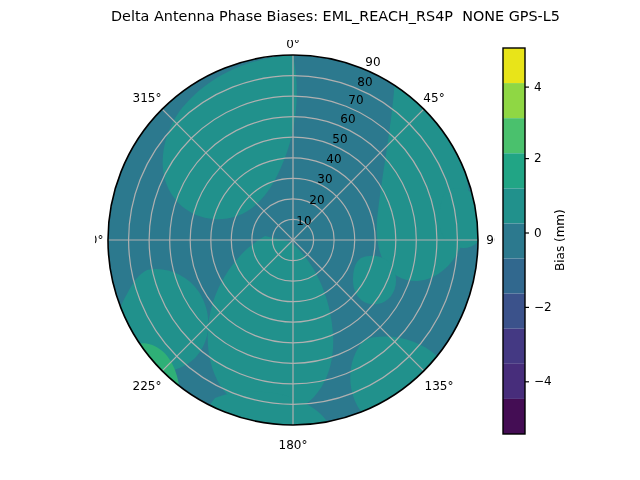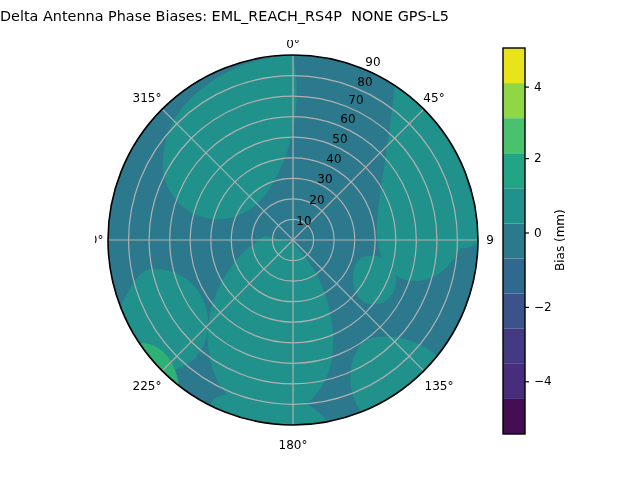--- a/index.html
+++ b/index.html
@@ -20,21 +20,21 @@
     left: 0; top: 0;
     width: 640px;
     height: 480px;
     background: #ffffff;
   }
   #plot-title {
     position: absolute;
     left: 0;
     top: 8px;
     width: 560px;
-    text-align: left;
+    text-align: right;
     font-size: 14.4px;
     color: #000000;
     white-space: pre;
     line-height: 1.2;
   }
   #polar-axes {
     position: absolute;
     left: 95px;
     top: 40px;
     width: 400px;

